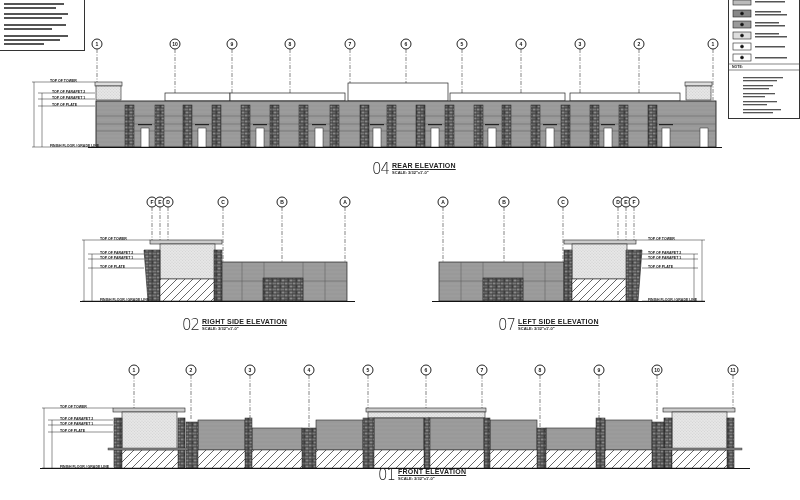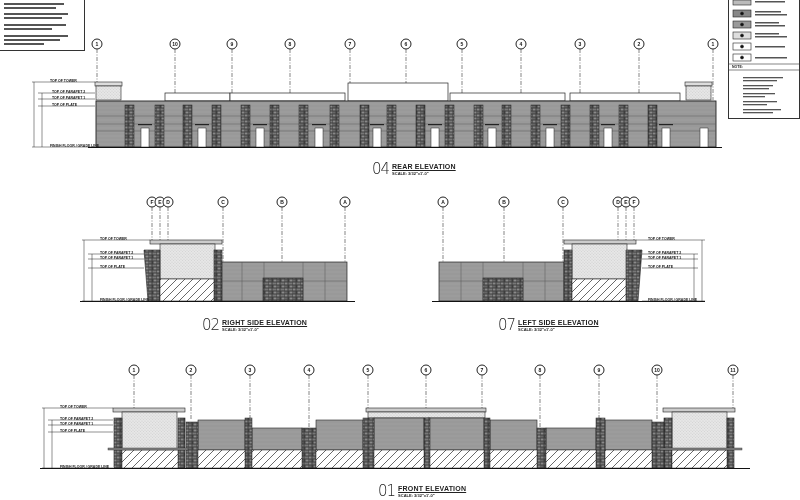--- a/index.html
+++ b/index.html
@@ -1,18 +1,18 @@
 <!DOCTYPE html>
 <html><head>
 <meta charset="utf-8">
 <style>
   html, body { margin: 0; padding: 0; background: #ffffff; }
   body { width: 800px; height: 500px; position: relative; overflow: hidden; font-family: "Liberation Sans", sans-serif; }
   svg { position: absolute; left: 0; top: 0; }
-  .title { position: absolute; display: flex; align-items: center; gap: 3px; color: #222; }
+  .title { position: absolute; display: flex; align-items: flex-start; gap: 3px; color: #222; }
   .title .num { font-family: "DejaVu Sans", sans-serif; font-size: 15px; font-weight: 300; line-height: 14px; letter-spacing: -1px; }
   .title .txt { display: flex; flex-direction: column; }
   .title .name { font-size: 7px; font-weight: bold; text-decoration: underline; letter-spacing: 0.2px; line-height: 8px; }
   .title .scale { font-size: 4px; font-weight: bold; line-height: 5px; }
   .notes { position: absolute; left: 0; top: 0; width: 84px; height: 50px; border: 1px solid #333; border-top: none; border-left: none; background: #fff; }
   .note-line { position: absolute; left: 4px; height: 1.6px; background: #555; }
   .legend { position: absolute; left: 728px; top: 0; width: 70px; height: 118px; border: 1px solid #333; border-top: none; background: #fff; }
   .lbl { position: absolute; font-size: 3.5px; font-weight: bold; color: #222; white-space: nowrap; }
 </style>
 </head>
@@ -421,33 +421,33 @@
   <span class="lbl" style="left:60px;top:465px">FINISH FLOOR / GRADE LINE</span>
 </div>
 
 <div class="title" style="left:372px;top:162px">
   <span class="num">04</span>
   <span class="txt">
     <span class="name">REAR ELEVATION</span>
     <span class="scale">SCALE: 3/32"=1'-0"</span>
   </span>
 </div>
-<div class="title" style="left:202px;top:318px">
+<div class="title" style="left:182px;top:318px">
   <span class="num">02</span>
   <span class="txt">
     <span class="name">RIGHT SIDE ELEVATION</span>
     <span class="scale">SCALE: 3/32"=1'-0"</span>
   </span>
 </div>
 <div class="title" style="left:498px;top:318px">
   <span class="num">07</span>
   <span class="txt">
     <span class="name">LEFT SIDE ELEVATION</span>
     <span class="scale">SCALE: 3/32"=1'-0"</span>
   </span>
 </div>
-<div class="title" style="left:378px;top:484px">
+<div class="title" style="left:378px;top:468px">
   <span class="num">01</span>
   <span class="txt">
     <span class="name">FRONT ELEVATION</span>
     <span class="scale">SCALE: 3/32"=1'-0"</span>
   </span>
 </div>
 
 </body></html>

